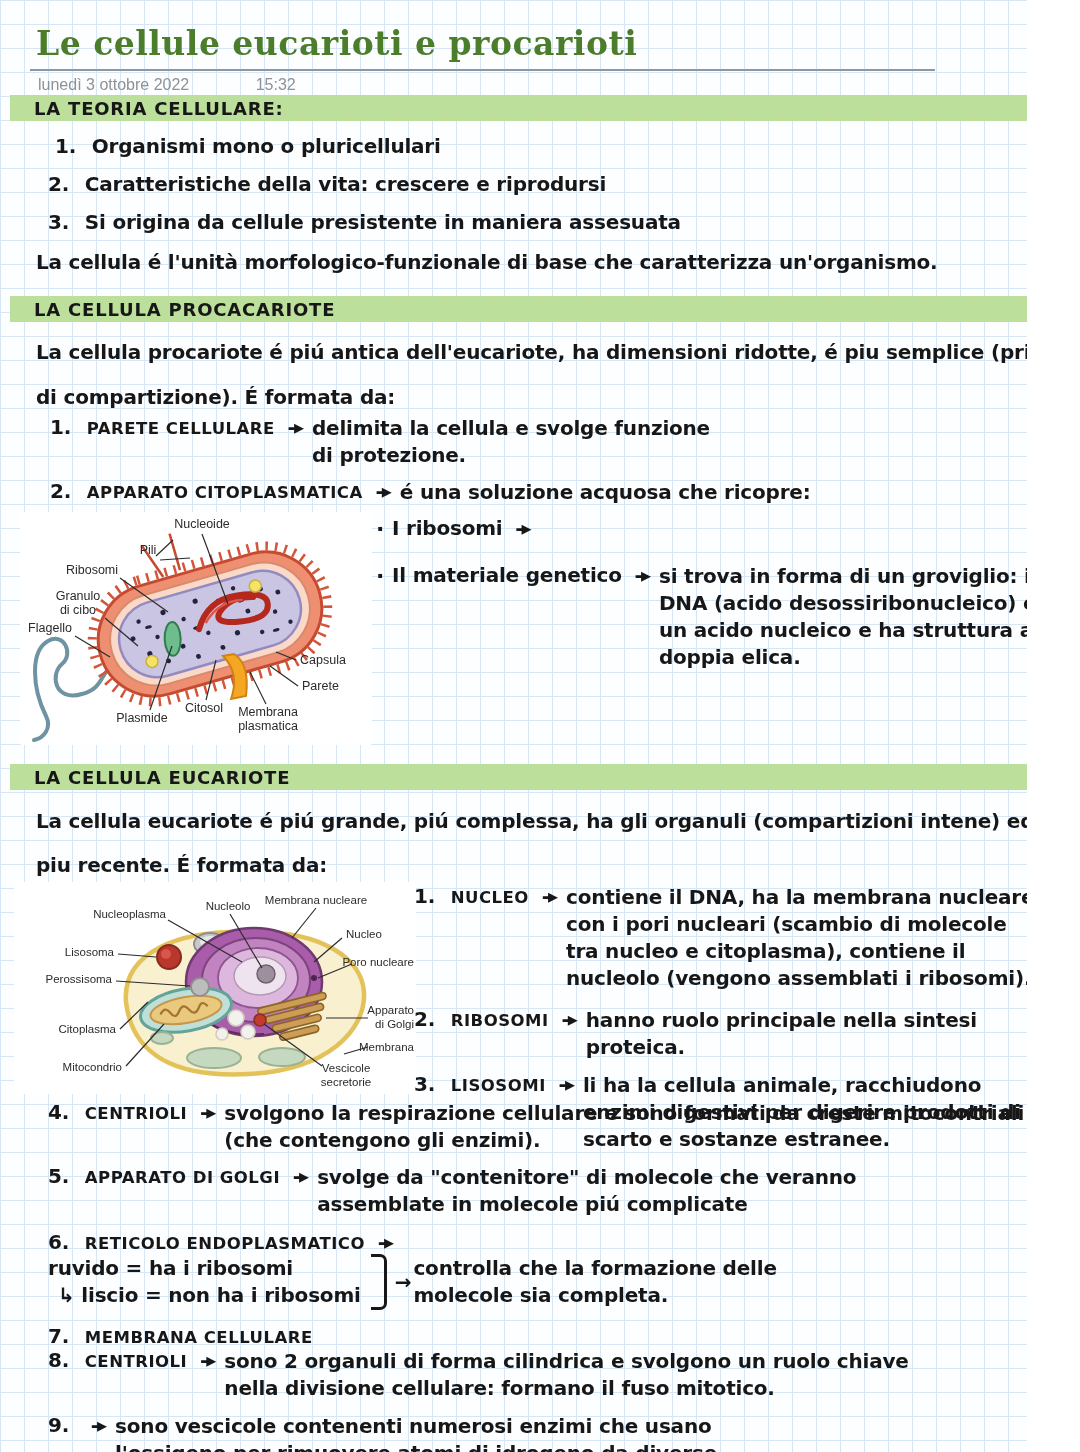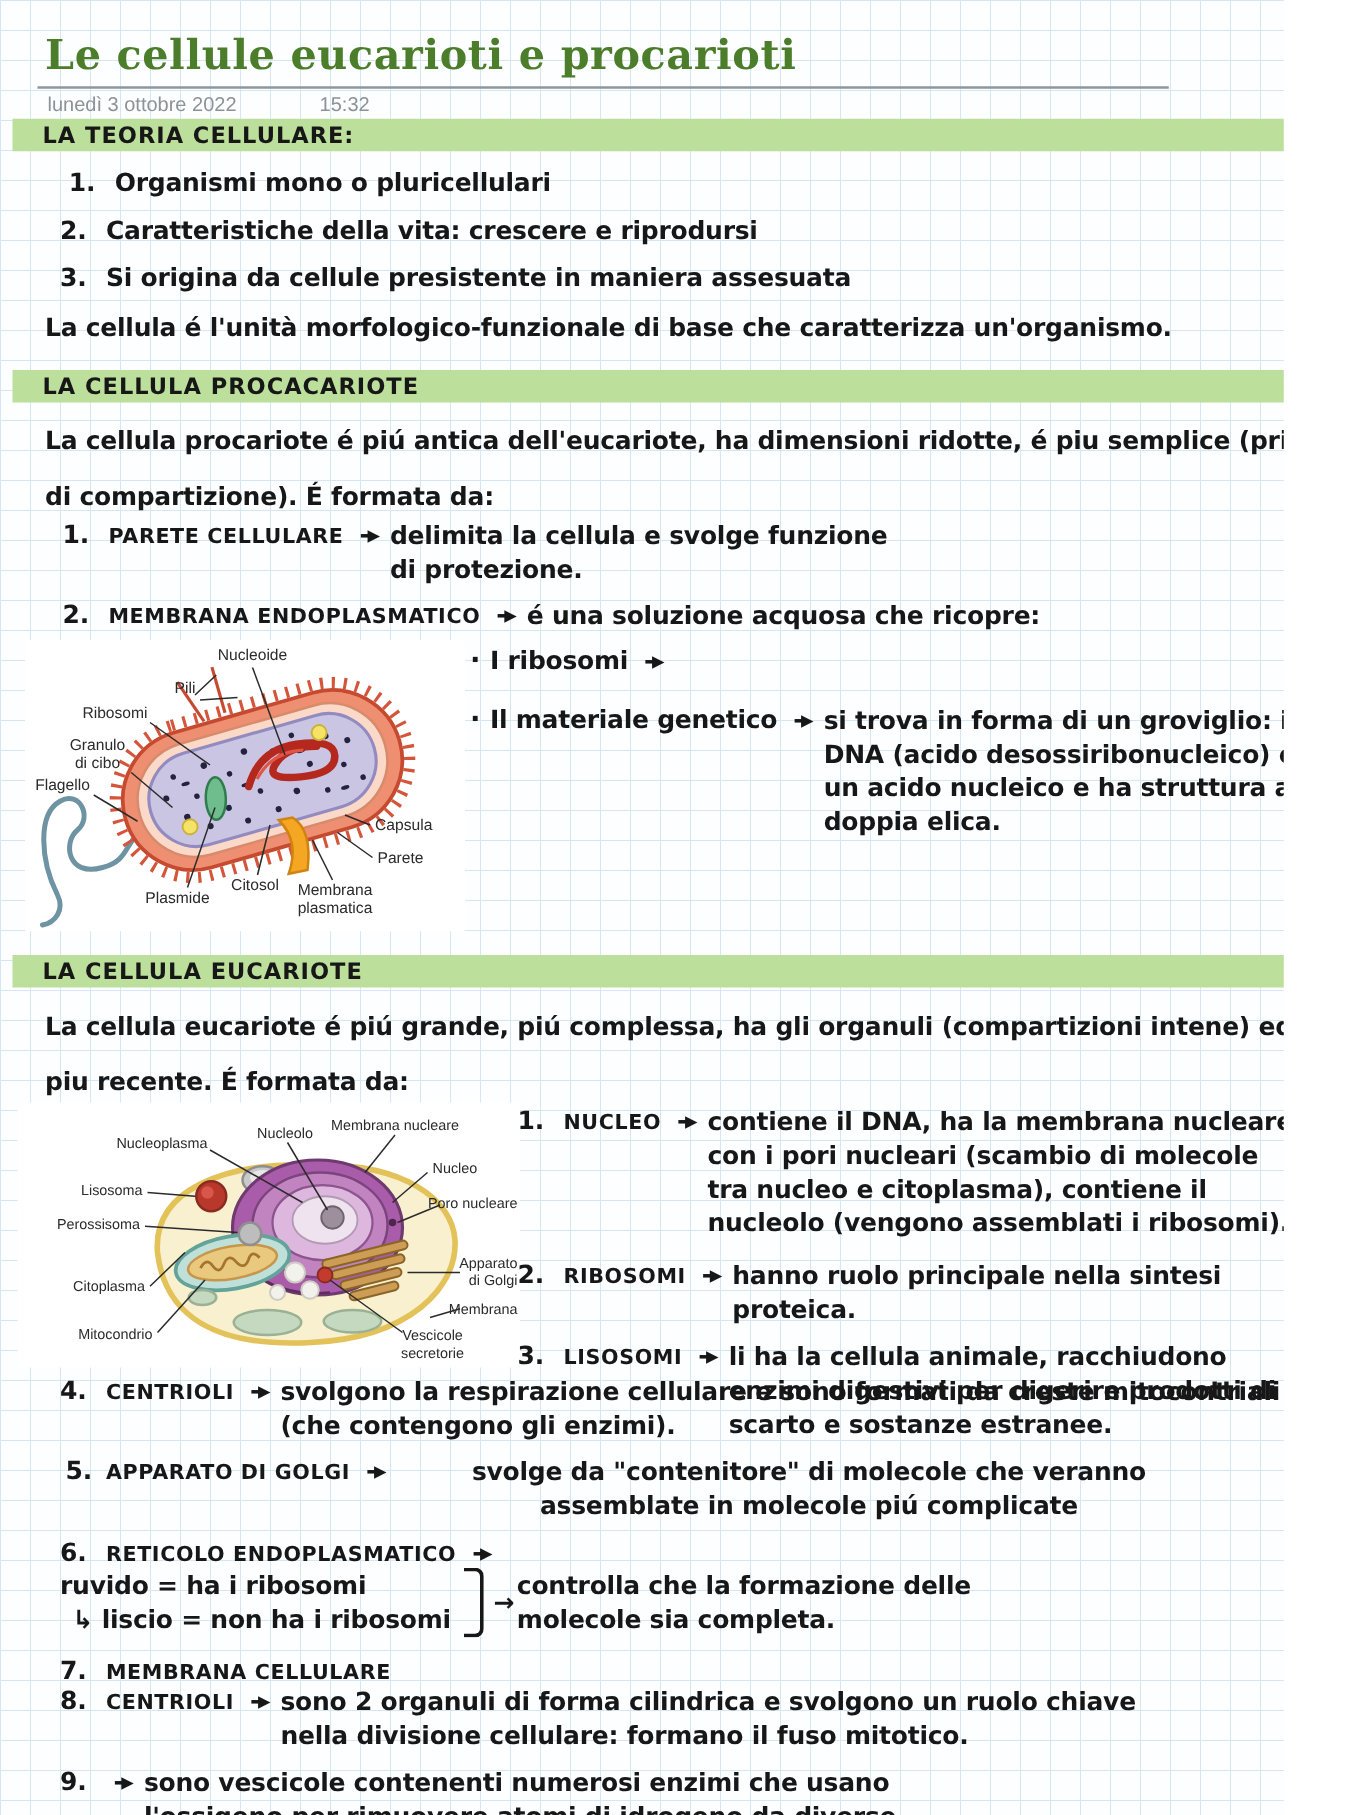--- a/index.html
+++ b/index.html
@@ -78,21 +78,21 @@
       <span class="num">1.</span>
       <span class="caps">PARETE CELLULARE</span>
       <span class="arrow">-▸</span>
     </span>
     <span class="desc" style="max-width:400px;">delimita la cellula e svolge funzione di protezione.</span>
   </div>
 
   <div class="abs hw item" style="left:50px;top:479px;">
     <span class="lead">
       <span class="num">2.</span>
-      <span class="caps">MEMBRANA ENDOPLASMATICO</span>
+      <span class="caps">APPARATO CITOPLASMATICA</span>
       <span class="arrow">-▸</span>
     </span>
     <span class="desc">é una soluzione acquosa che ricopre:</span>
   </div>
 
   <div class="abs diagram-box" style="left:20px;top:512px;width:352px;height:233px;">
     <svg width="352" height="233" viewBox="0 0 352 233" role="img">
 
       <path d="M 100 150 C 78 158 86 176 62 182 C 34 190 30 162 42 152 C 54 142 44 120 28 129 C 10 139 12 176 26 204 C 32 216 24 226 14 228" fill="none" stroke="#6e93a3" stroke-width="4" stroke-linecap="round"></path>
       <circle cx="98" cy="150" r="5" fill="#9fb7c2" stroke="#5d7f8e"></circle>
@@ -298,21 +298,21 @@
 
     <div class="hw item" style="margin-bottom:10px;">
       <span class="lead">
         <span class="num">4.</span>
         <span class="caps">CENTRIOLI</span>
         <span class="arrow">-▸</span>
       </span>
       <span class="desc" style="max-width:810px;">svolgono la respirazione cellulare e sono formati da creste mitocontriali (che contengono gli enzimi).</span>
     </div>
 
-    <div class="hw item" style="margin-bottom:12px;text-align:center;">
+    <div class="hw item" style="margin-bottom:12px;">
       <span class="lead">
         <span class="num">5.</span>
         <span class="caps">APPARATO DI GOLGI</span>
         <span class="arrow">-▸</span>
       </span>
       <span class="desc" style="max-width:660px;">svolge da "contenitore" di molecole che veranno assemblate in molecole piú complicate</span>
     </div>
 
     <div class="hw item" style="margin-bottom:14px;flex-direction:column;">
       <span class="lead">

